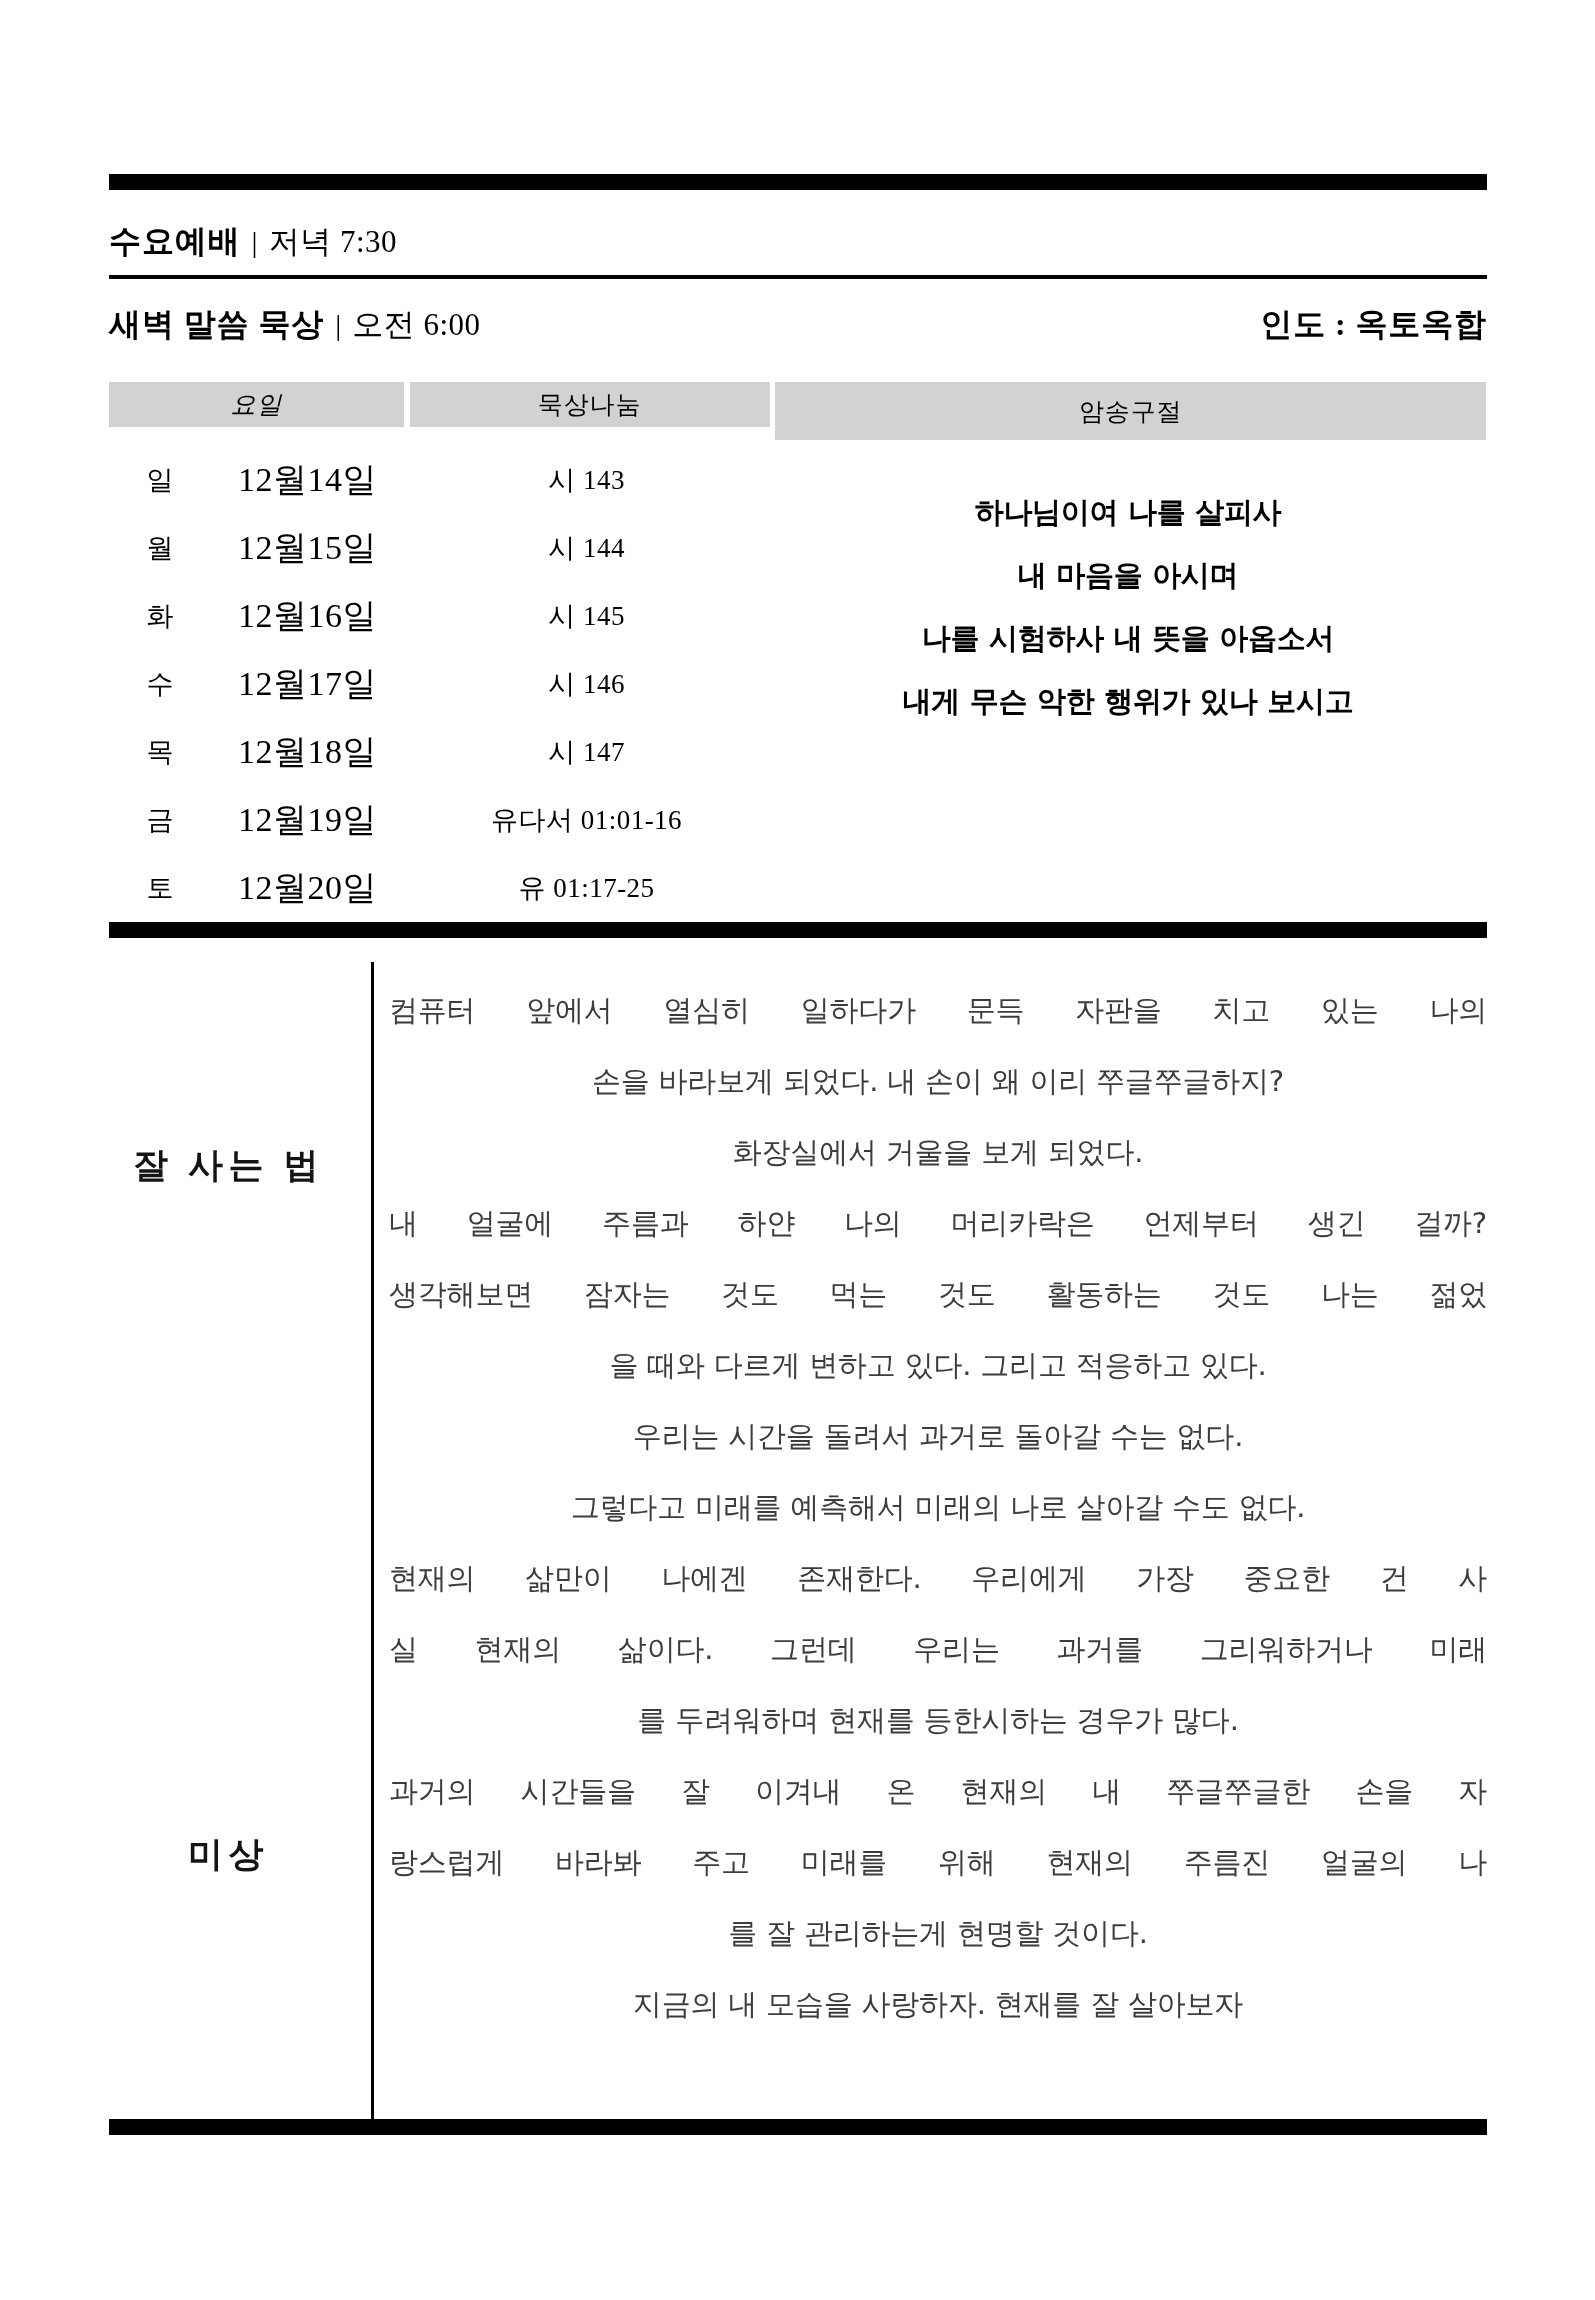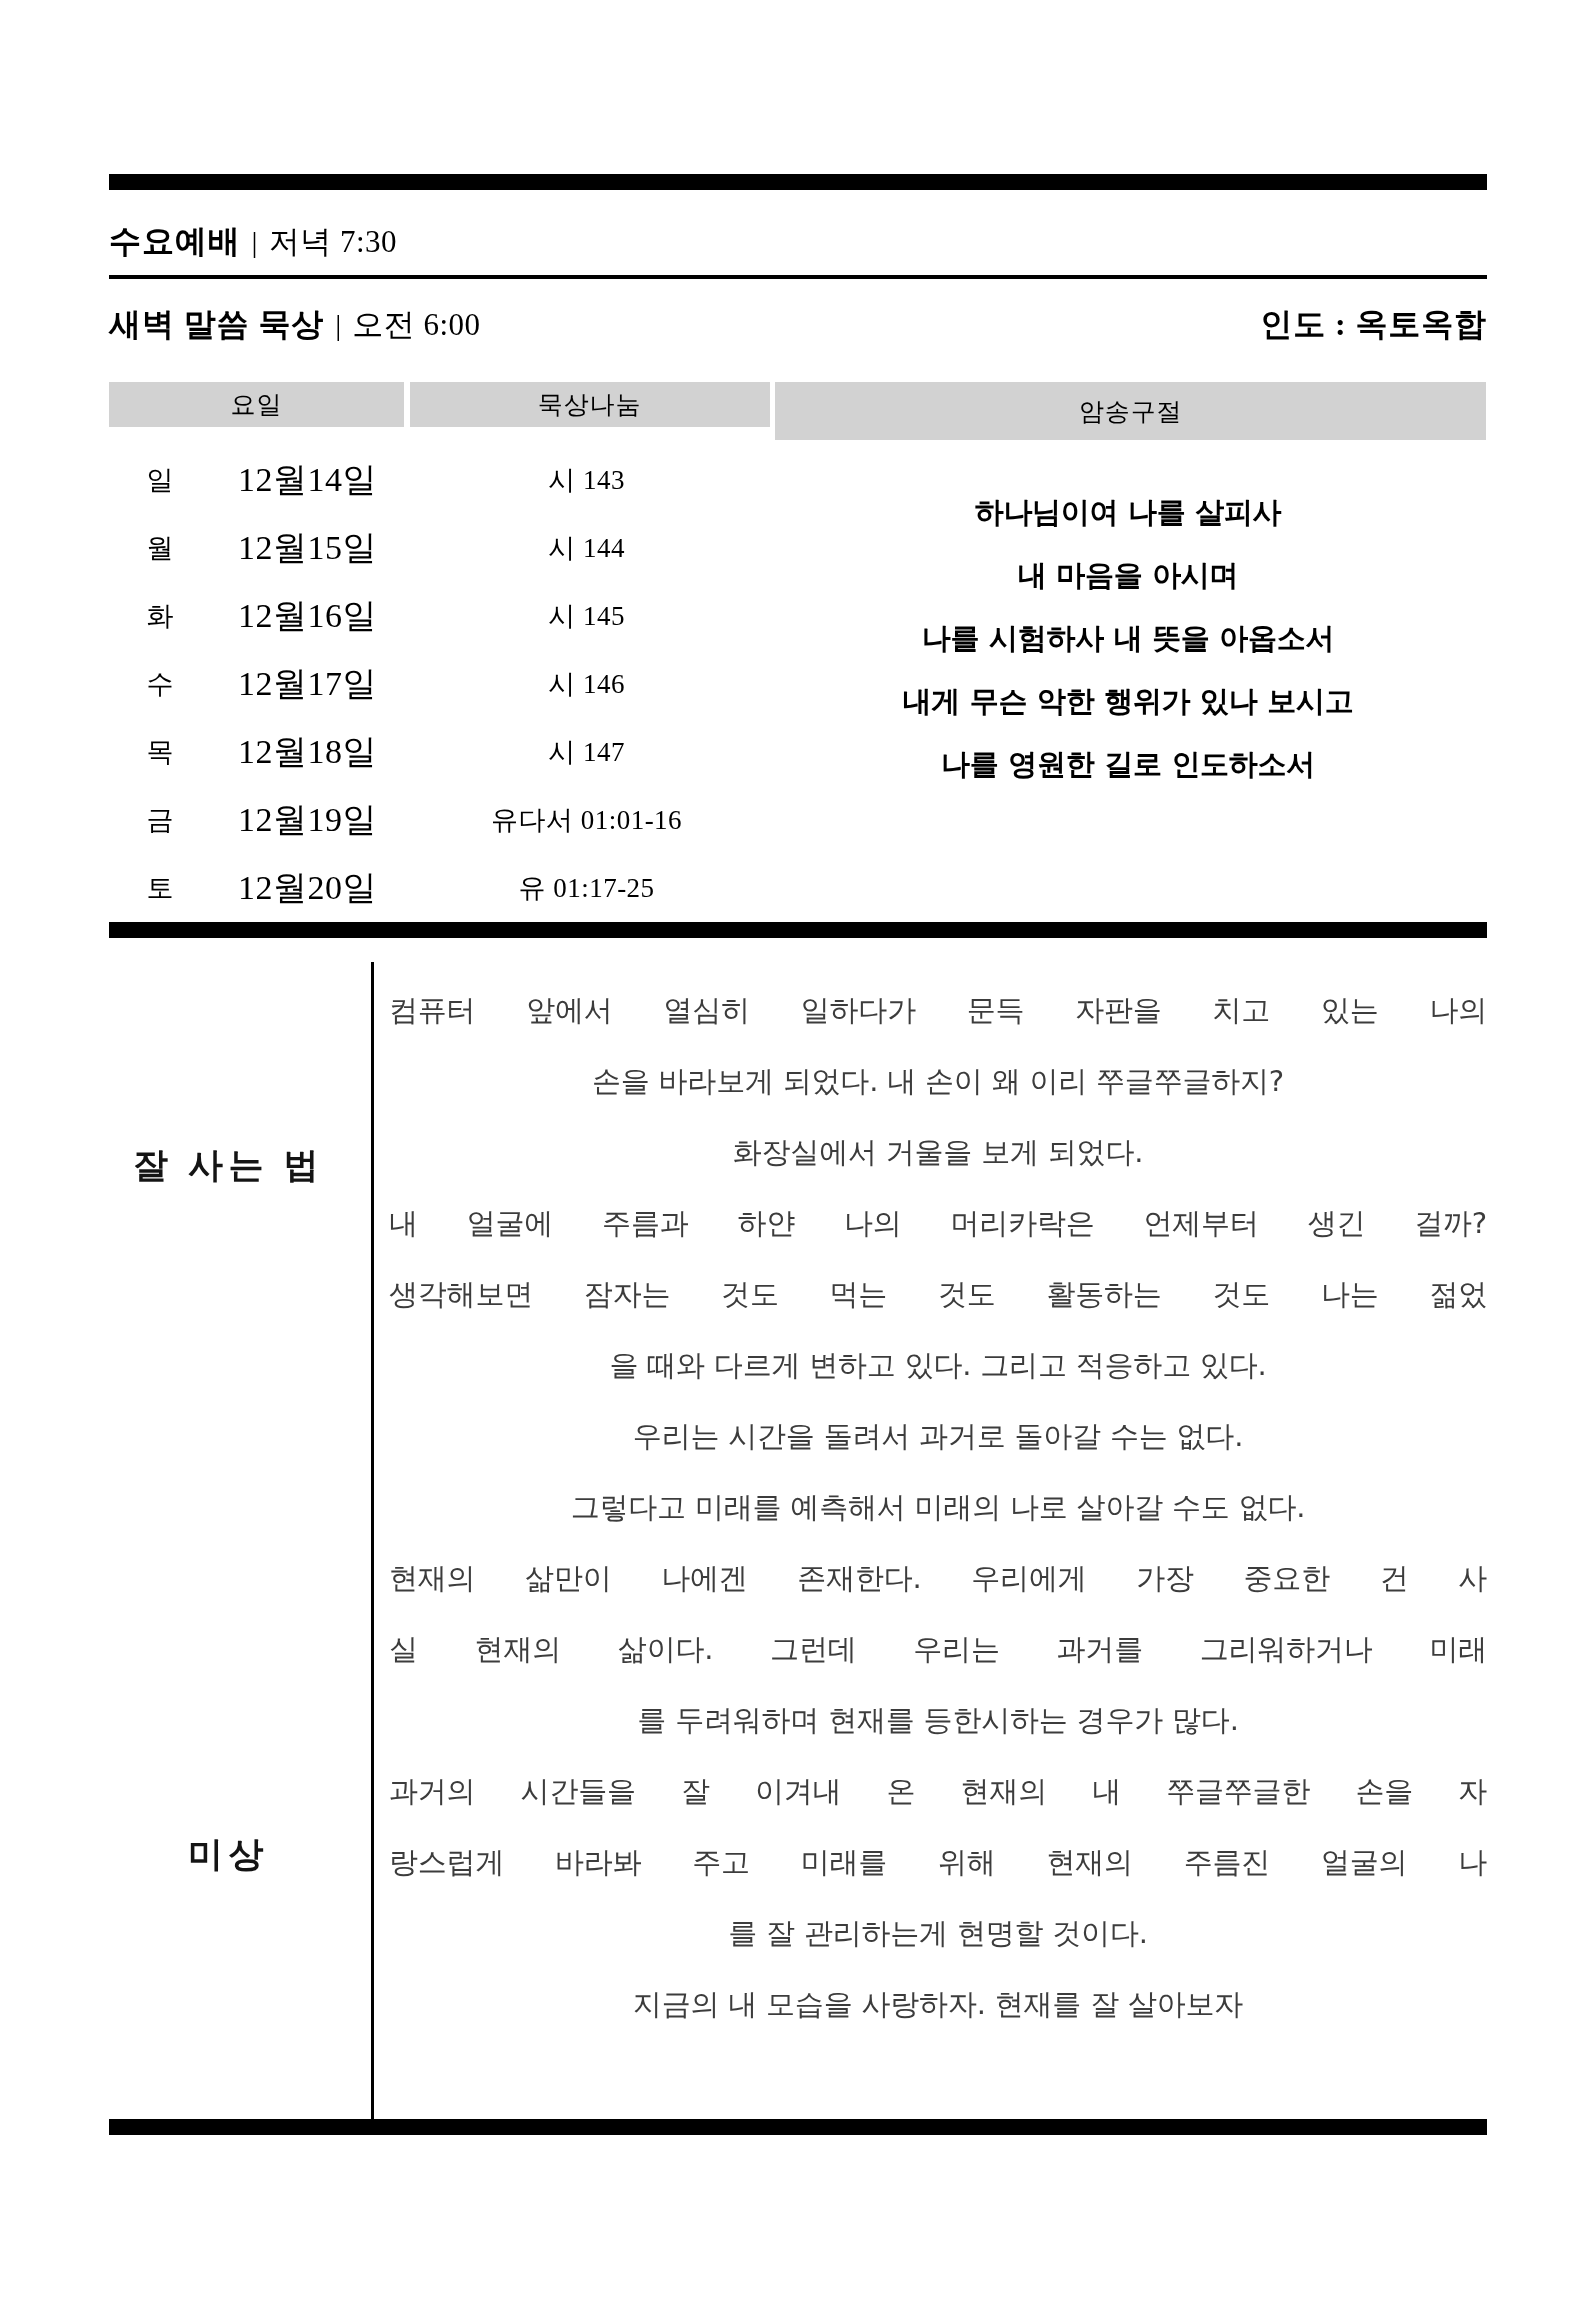--- a/index.html
+++ b/index.html
@@ -91,21 +91,21 @@
   }
   .th {
     background: #d2d2d2;
     display: flex;
     align-items: center;
     justify-content: center;
     font-size: 25px;
     letter-spacing: 0.9px;
     height: 45px;
   }
-  .th.c1 { width: 295px; }
+  .th.c1 { width: 295px; font-style: italic; }
   .th.c2 { width: 360px; text-align: center; }
   .th.c3 { width: 711px; height: 58px; }
 
   .tbl-body {
     position: relative;
     margin-top: 5.6px;
     display: flex;
   }
   .tbl-left {
     width: 660px;
@@ -292,21 +292,20 @@
           <div class="td-date">12월20일</div>
           <div class="td-read">유  01:17-25</div>
         </div>
       </div>
 
       <div class="verse-box">
         <div class="verse-line">하나님이여 나를 살피사</div>
         <div class="verse-line">내 마음을 아시며</div>
         <div class="verse-line">나를 시험하사 내 뜻을 아옵소서</div>
         <div class="verse-line">내게 무슨 악한 행위가 있나 보시고</div>
-        <div class="verse-line">나를 영원한 길로 인도하소서</div>
       </div>
 
     </div>
   </div>
 
   <div class="rule-thick" style="top:922px;"></div>
 
   <div class="essay">
     <div class="essay-divider"></div>
 

